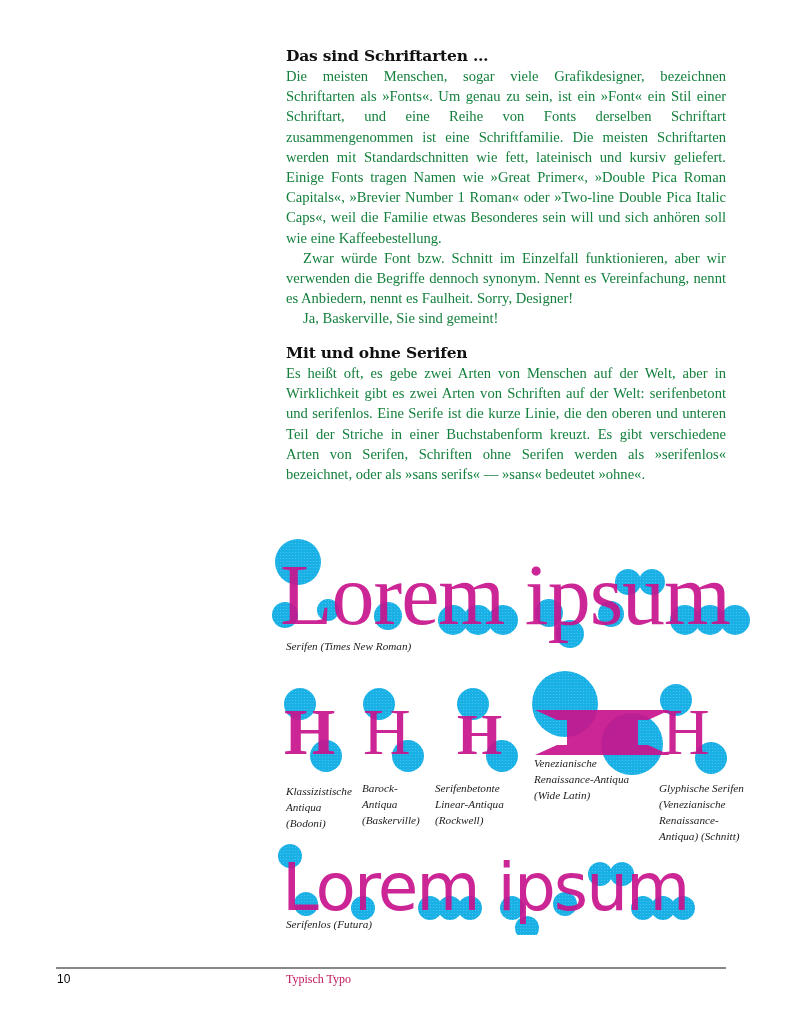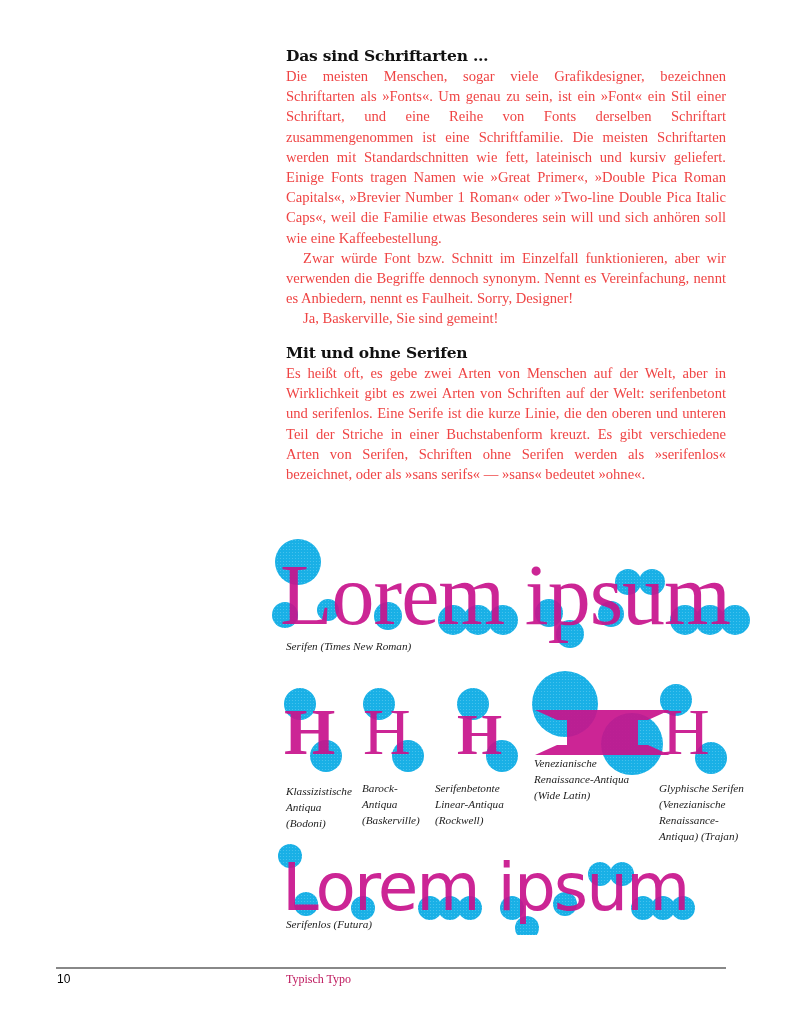--- a/index.html
+++ b/index.html
@@ -2,21 +2,21 @@
 <html><head>
 <meta charset="utf-8">
 <style>
   html, body { margin: 0; padding: 0; background: #ffffff; }
   body { width: 801px; height: 1020px; position: relative; overflow: hidden;
          font-family: "DejaVu Serif", "Liberation Serif", serif; color: #1a1a1a; }
   .col { position: absolute; left: 286px; width: 440px; }
   h2 { margin: 0; font-family: "DejaVu Serif", serif; font-weight: bold;
        font-size: 15.5px; line-height: 20px; color: #111; letter-spacing: -0.2px; }
   p { margin: 0; font-family: "Liberation Serif", serif; font-size: 14.6px;
-      line-height: 20.2px; text-align: justify; color: #ef4444; }
+      line-height: 20.2px; text-align: justify; color: #15803d; }
   p.indent { text-indent: 17px; }
   .sec1 { top: 46px; }
   .sec2 { top: 343px; }
   .fig { position: absolute; }
   .cap { position: absolute; font-family: "Liberation Serif", serif; font-style: italic;
          font-size: 11.2px; line-height: 16px; color: #222; }
   .footer-rule { position: absolute; left: 56px; top: 967px; width: 670px; height: 2px; background: #888; }
   .page-num { position: absolute; left: 57px; top: 972px; font-family: Liberation Sans, sans-serif; font-size: 12px; color: #000000; }
   .running { position: absolute; left: 286px; top: 972px; font-family: "Liberation Serif", serif; font-size: 12px; color: #be185d; }
 </style>
@@ -104,21 +104,21 @@
 </div>
 <div class="cap" style="left:534px; top:755px;">
   <div>Venezianische</div>
   <div>Renaissance-Antiqua</div>
   <div>(Wide Latin)</div>
 </div>
 <div class="cap" style="left:659px; top:780px;">
   <div>Glyphische Serifen</div>
   <div>(Venezianische</div>
   <div>Renaissance-</div>
-  <div>Antiqua) (Trajan)</div>
+  <div>Antiqua) (Schnitt)</div>
 </div>
 
 <svg class="fig" style="left:270px; top:840px;" width="450" height="95" viewBox="0 0 450 95">
   <g fill="url(#dots)">
     <circle cx="20" cy="16" r="12"></circle>
     <circle cx="36" cy="64" r="12"></circle>
     <circle cx="93" cy="68" r="12"></circle>
     <circle cx="160" cy="68" r="12"></circle>
     <circle cx="180" cy="68" r="12"></circle>
     <circle cx="200" cy="68" r="12"></circle>

